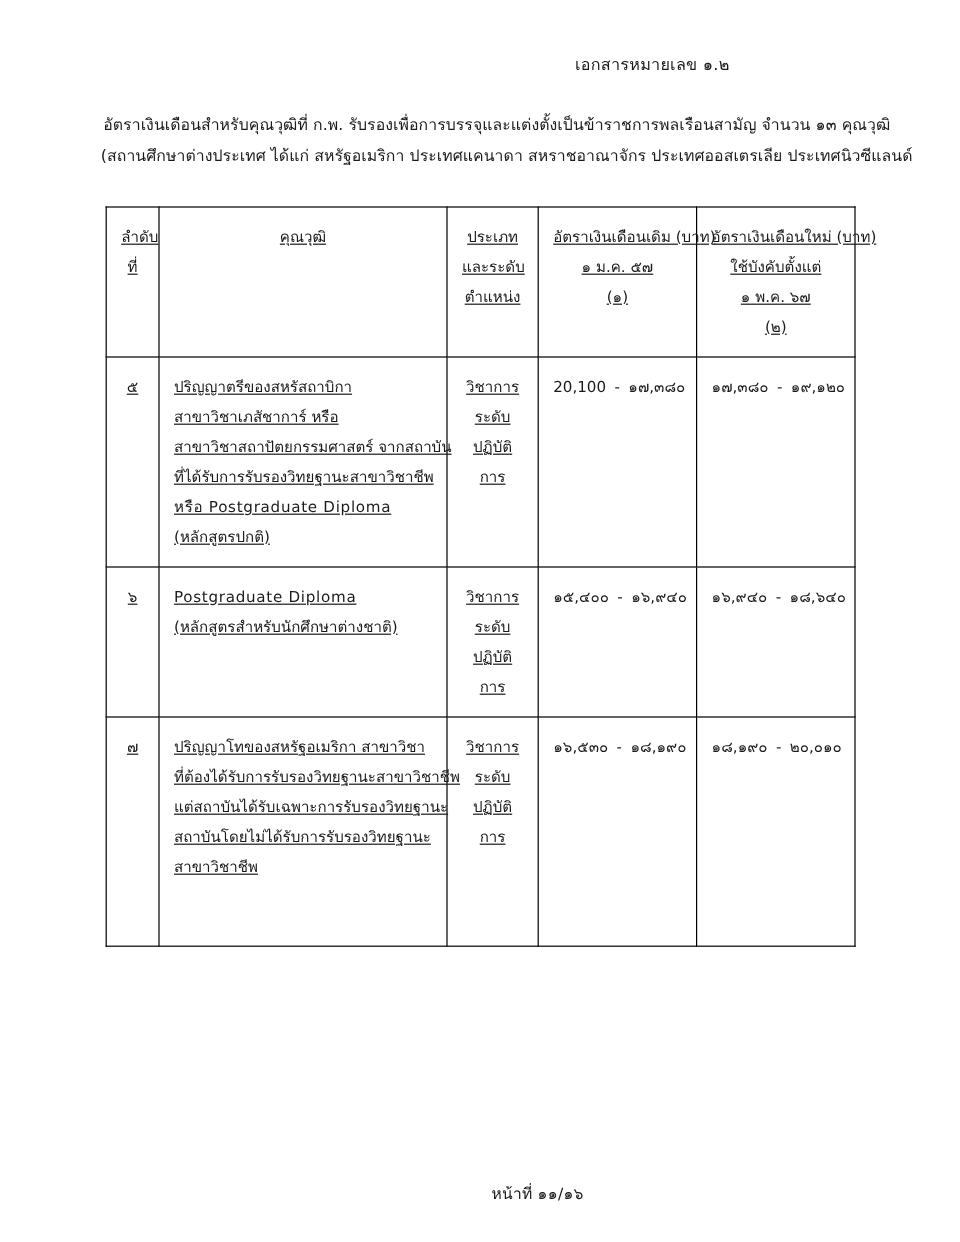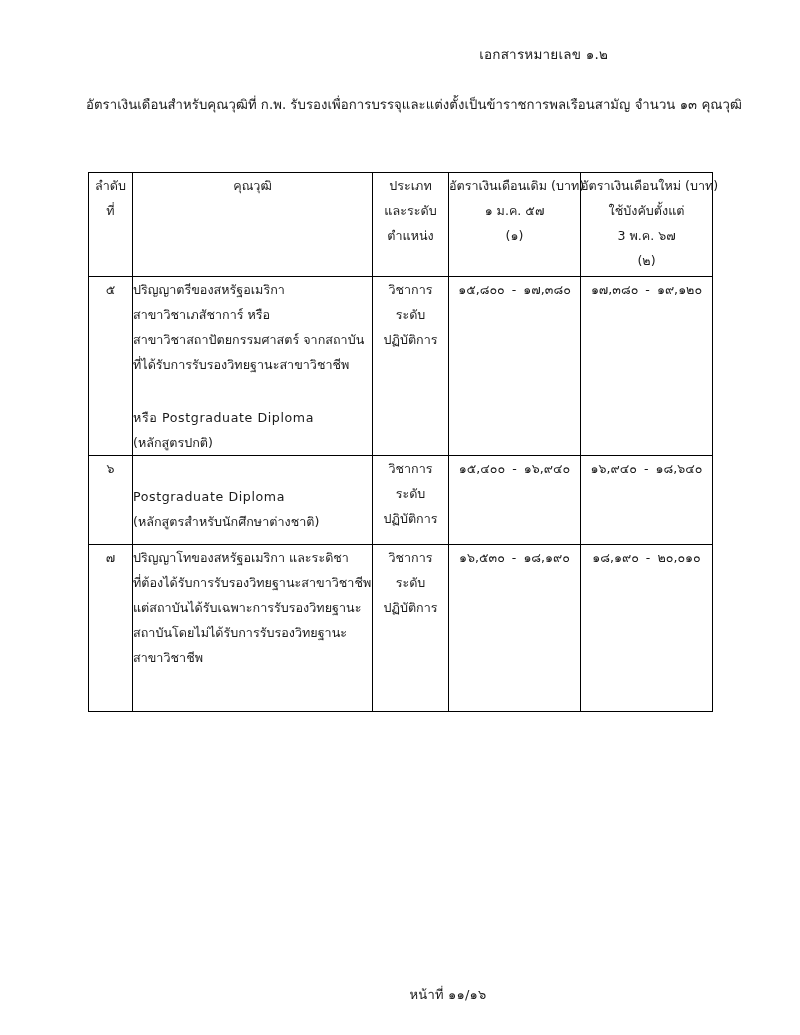--- a/index.html
+++ b/index.html
@@ -63,21 +63,22 @@
   table.rates {
     border-collapse: collapse;
     width: 624px;
     table-layout: fixed;
     font-size: 12.6px;
   }
   table.rates th,
   table.rates td {
     border: 1px solid #000000;
     vertical-align: top;
-    padding: 0;
+    padding: 12px;
+    text-decoration: underline;
   }
   
   col.c-no     { width: 44px;  }
   col.c-qual   { width: 240px; }
   col.c-type   { width: 76px;  }
   col.c-old    { width: 132px; }
   col.c-new    { width: 132px; }
 
   
   thead th {
@@ -100,21 +101,21 @@
   td.type    { text-align: center; margin-left: 24px; }
   td.amount  { text-align: center; white-space: nowrap; }
 
   td .tl { display: block; }
   td.qual .tl { white-space: nowrap; }
   .amt-range {
     display: inline-block;
     white-space: nowrap;
   }
   .amt-range .dash { padding: 0 7px; }
-  .latin-inline { letter-spacing: 0.6px; margin-top: 28px; }
+  .latin-inline { letter-spacing: 0.6px; }
 
   
   tr.r5 td { height: 150px; }
   tr.r6 td { height: 88px;  }
   tr.r7 td { height: 166px; }
 
   
   .footer {
     position: absolute;
     top: 984px;
@@ -128,20 +129,21 @@
 </style>
 </head>
 <body>
 
 <div class="page">
 
   <div class="doc-number">เอกสารหมายเลข ๑.๒</div>
 
   <div class="heading">
     <span class="line">อัตราเงินเดือนสำหรับคุณวุฒิที่ ก.พ. รับรองเพื่อการบรรจุและแต่งตั้งเป็นข้าราชการพลเรือนสามัญ จำนวน  ๑๓ คุณวุฒิ</span>
+    <span class="line">(สถานศึกษาต่างประเทศ ได้แก่ สหรัฐอเมริกา ประเทศแคนาดา สหราชอาณาจักร ประเทศออสเตรเลีย ประเทศนิวซีแลนด์</span>
   </div>
 
   <div class="table-wrap">
     <table class="rates">
       <colgroup>
         <col class="c-no">
         <col class="c-qual">
         <col class="c-type">
         <col class="c-old">
         <col class="c-new">
@@ -161,45 +163,45 @@
             <span class="hl">ตำแหน่ง</span>
           </th>
           <th>
             <span class="hl">อัตราเงินเดือนเดิม (บาท)</span>
             <span class="hl">๑ ม.ค. ๕๗</span>
             <span class="hl">(๑)</span>
           </th>
           <th>
             <span class="hl">อัตราเงินเดือนใหม่ (บาท)</span>
             <span class="hl">ใช้บังคับตั้งแต่</span>
-            <span class="hl">3 พ.ค. ๖๗</span>
+            <span class="hl">๑ พ.ค. ๖๗</span>
             <span class="hl">(๒)</span>
           </th>
         </tr>
       </thead>
       <tbody>
 
         <tr class="r5">
           <td class="no">๕</td>
           <td class="qual">
-            <span class="tl">ปริญญาตรีของสหรัฐอเมริกา</span>
+            <span class="tl">ปริญญาตรีของสหรัสถาบิกา</span>
             <span class="tl">สาขาวิชาเภสัชาการ์ หรือ</span>
             <span class="tl">สาขาวิชาสถาปัตยกรรมศาสตร์ จากสถาบัน</span>
             <span class="tl">ที่ได้รับการรับรองวิทยฐานะสาขาวิชาชีพ</span>
             <span class="tl latin-inline">หรือ Postgraduate Diploma</span>
             <span class="tl">(หลักสูตรปกติ)</span>
           </td>
           <td class="type">
             <span class="tl">วิชาการ</span>
             <span class="tl">ระดับ</span>
             <span class="tl">ปฏิบัติการ</span>
           </td>
           <td class="amount">
             <span class="amt-range">
-              <span>๑๕,๘๐๐</span><span class="dash">-</span><span>๑๗,๓๘๐</span>
+              <span>20,100</span><span class="dash">-</span><span>๑๗,๓๘๐</span>
             </span>
           </td>
           <td class="amount">
             <span class="amt-range">
               <span>๑๗,๓๘๐</span><span class="dash">-</span><span>๑๙,๑๒๐</span>
             </span>
           </td>
         </tr>
 
         <tr class="r6">
@@ -221,21 +223,21 @@
           <td class="amount">
             <span class="amt-range">
               <span>๑๖,๙๔๐</span><span class="dash">-</span><span>๑๘,๖๔๐</span>
             </span>
           </td>
         </tr>
 
         <tr class="r7">
           <td class="no">๗</td>
           <td class="qual">
-            <span class="tl">ปริญญาโทของสหรัฐอเมริกา และระดิชา</span>
+            <span class="tl">ปริญญาโทของสหรัฐอเมริกา สาขาวิชา</span>
             <span class="tl">ที่ต้องได้รับการรับรองวิทยฐานะสาขาวิชาชีพ</span>
             <span class="tl">แต่สถาบันได้รับเฉพาะการรับรองวิทยฐานะ</span>
             <span class="tl">สถาบันโดยไม่ได้รับการรับรองวิทยฐานะ</span>
             <span class="tl">สาขาวิชาชีพ</span>
           </td>
           <td class="type">
             <span class="tl">วิชาการ</span>
             <span class="tl">ระดับ</span>
             <span class="tl">ปฏิบัติการ</span>
           </td>

